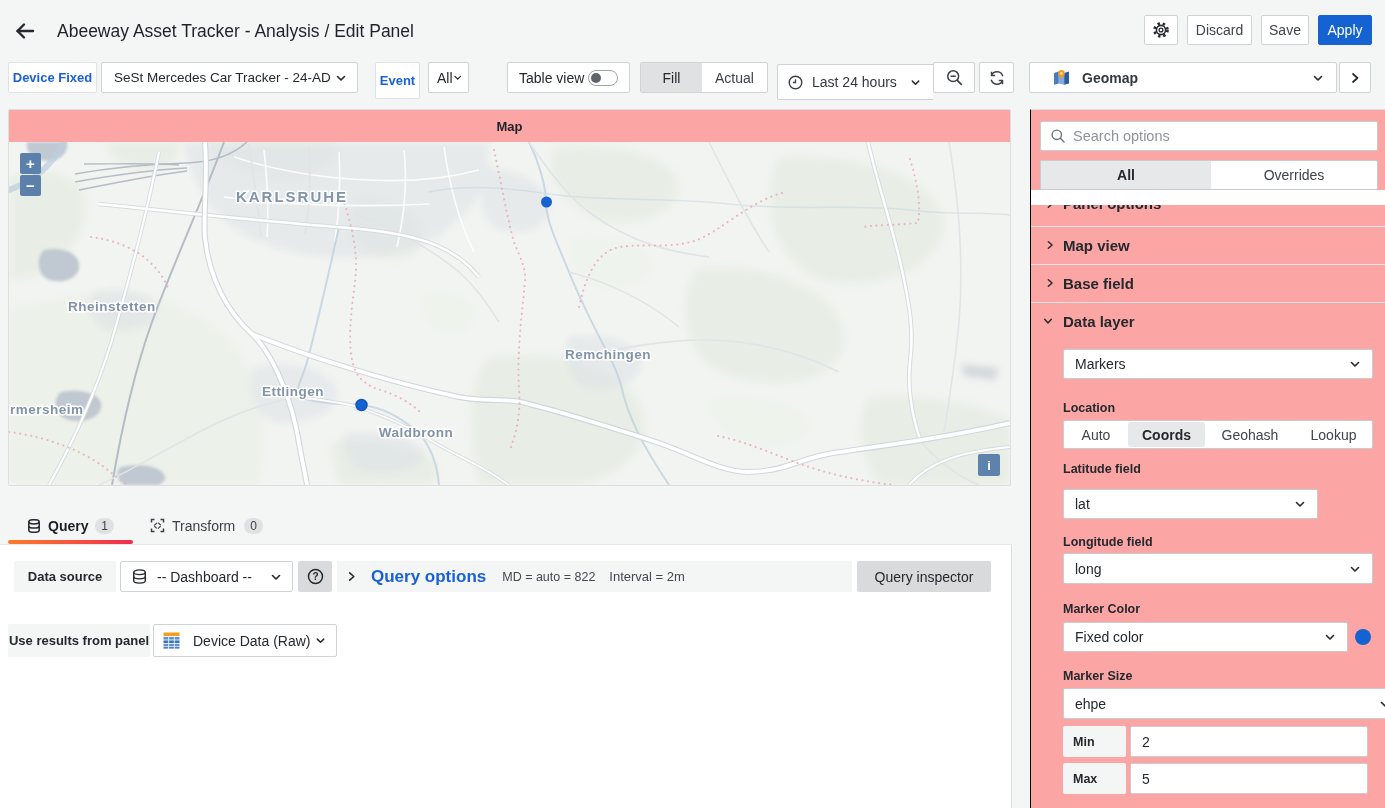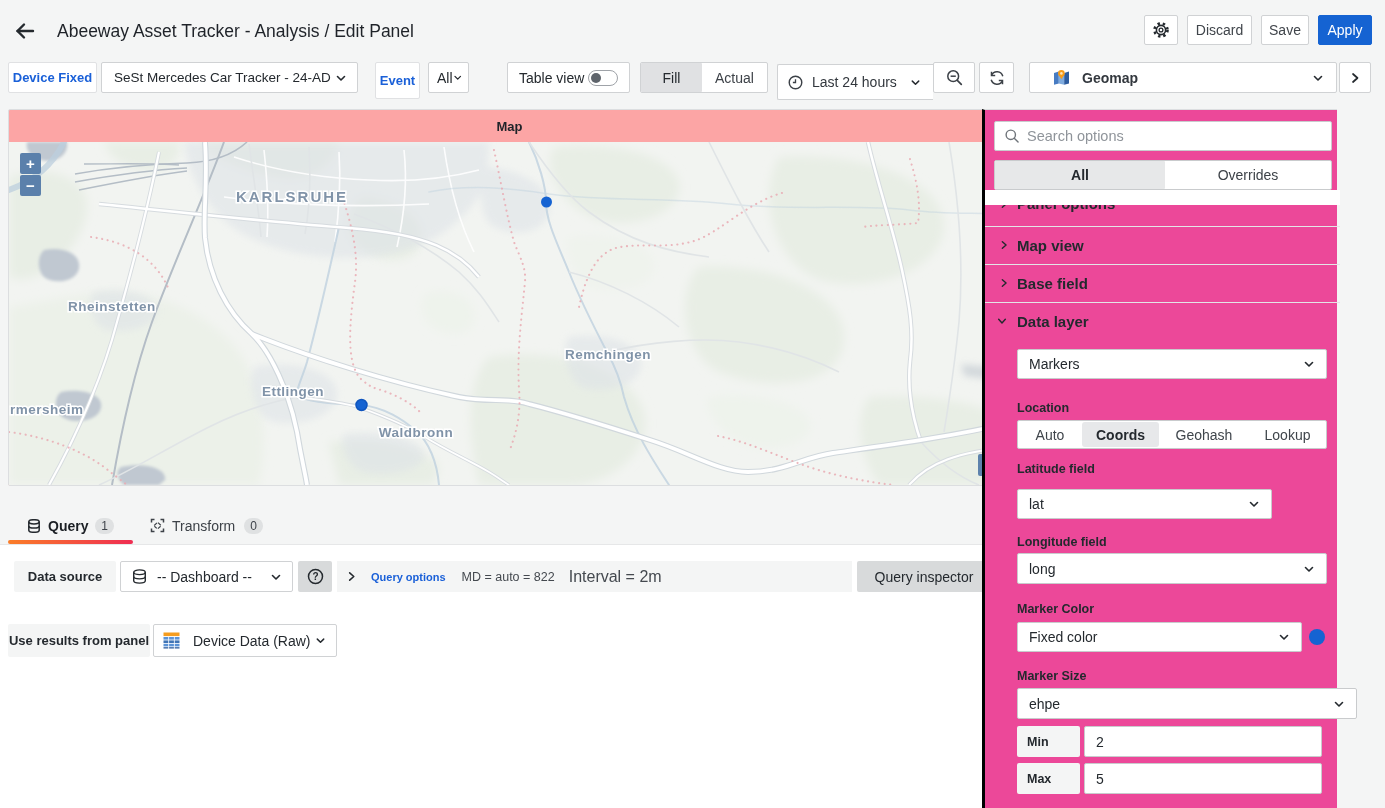--- a/index.html
+++ b/index.html
@@ -281,23 +281,23 @@
 <div class="abs" style="left:298px;top:561px;width:34px;height:31px;background:#d8dadb;border-radius:2px;display:flex;align-items:center;justify-content:center">
   <svg width="17" height="17" viewBox="0 0 17 17">
     <circle cx="8.5" cy="8.5" r="7" fill="none" stroke="#24292e" stroke-width="1.5"></circle>
     <text x="8.5" y="12" font-size="10" font-weight="bold" fill="#24292e" text-anchor="middle" font-family="Liberation Sans,sans-serif">?</text>
   </svg>
 </div>
 <div class="abs" style="left:337px;top:561px;width:515px;height:31px;background:#f4f5f5;display:flex;align-items:center">
   <svg width="11" height="11" viewBox="0 0 12 12" style="margin-left:9px">
       <path d="M4 2 L8.5 6 L4 10" fill="none" stroke="#24292e" stroke-width="1.7" stroke-linecap="round" stroke-linejoin="round"></path>
     </svg>
-  <span class="blue" style="font-size:11px;font-weight:bold;margin-left:14px">Query options</span>
+  <span class="blue" style="font-size:17px;font-weight:bold;margin-left:14px">Query options</span>
   <span style="font-size:12.5px;color:#44494f;margin-left:16px">MD = auto = 822</span>
-  <span style="font-size:16px;color:#44494f;margin-left:14px">Interval = 2m</span>
+  <span style="font-size:13px;color:#44494f;margin-left:14px">Interval = 2m</span>
 </div>
 <div class="abs" style="left:857px;top:561px;width:134px;height:31px;background:#d8dadb;border-radius:2px;display:flex;align-items:center;justify-content:center;font-size:14px;font-weight:500;color:#24292e">Query inspector</div>
 
 <div class="gbox" style="left:8px;top:624px;width:142px;height:33px">Use results from panel</div>
 <div class="box" style="left:153px;top:624px;width:184px;height:33px;padding:0 10px 0 9px">
   <svg width="17" height="17" viewBox="0 0 17 17">
     <rect x="0.5" y="0.5" width="16" height="3.6" fill="#f59d1f"></rect>
     <g fill="#5b93d6">
       <rect x="0.5" y="5" width="4.8" height="2.6"></rect>
         <rect x="6.1" y="5" width="4.8" height="2.6"></rect>
@@ -318,21 +318,21 @@
         <rect x="6.1" y="15.2" width="4.8" height="1.3"></rect>
         <rect x="11.7" y="15.2" width="4.8" height="1.3"></rect>
     </g>
   </svg>
   <span style="margin-left:13px">Device Data (Raw)</span>
   <svg width="11" height="11" viewBox="0 0 12 12" style="margin-left:auto">
       <path d="M2.5 4.5 L6 8 L9.5 4.5" fill="none" stroke="#24292e" stroke-width="1.6" stroke-linecap="round" stroke-linejoin="round"></path>
     </svg>
 </div>
 
-<div class="abs" id="sidebar" style="left:982px;top:109px;width:355px;height:699px;background:#ec4899;border-left:3px solid #000000;border-top:1px solid #dcdee0">
+<div class="abs" id="sidebar" style="left:1030px;top:109px;width:355px;height:699px;background:#fca5a5;border-left:1px solid #000000;border-top:1px solid #dcdee0">
 
   <div class="box" style="left:9px;top:11px;width:338px;height:30px;border-color:#c9cbcd;padding:0 10px">
     <svg width="14" height="14" viewBox="0 0 15 15">
       <circle cx="6.2" cy="6.2" r="5" fill="none" stroke="#6f747a" stroke-width="1.5"></circle>
       <path d="M9.9 9.9 L14 14" stroke="#6f747a" stroke-width="1.5" stroke-linecap="round"></path>
     </svg>
     <span style="margin-left:8px;font-size:14.5px;color:#8f949a">Search options</span>
   </div>
 
   <div class="box" style="left:9px;top:50px;width:338px;height:30px;border-color:#c9cbcd;padding:0">

